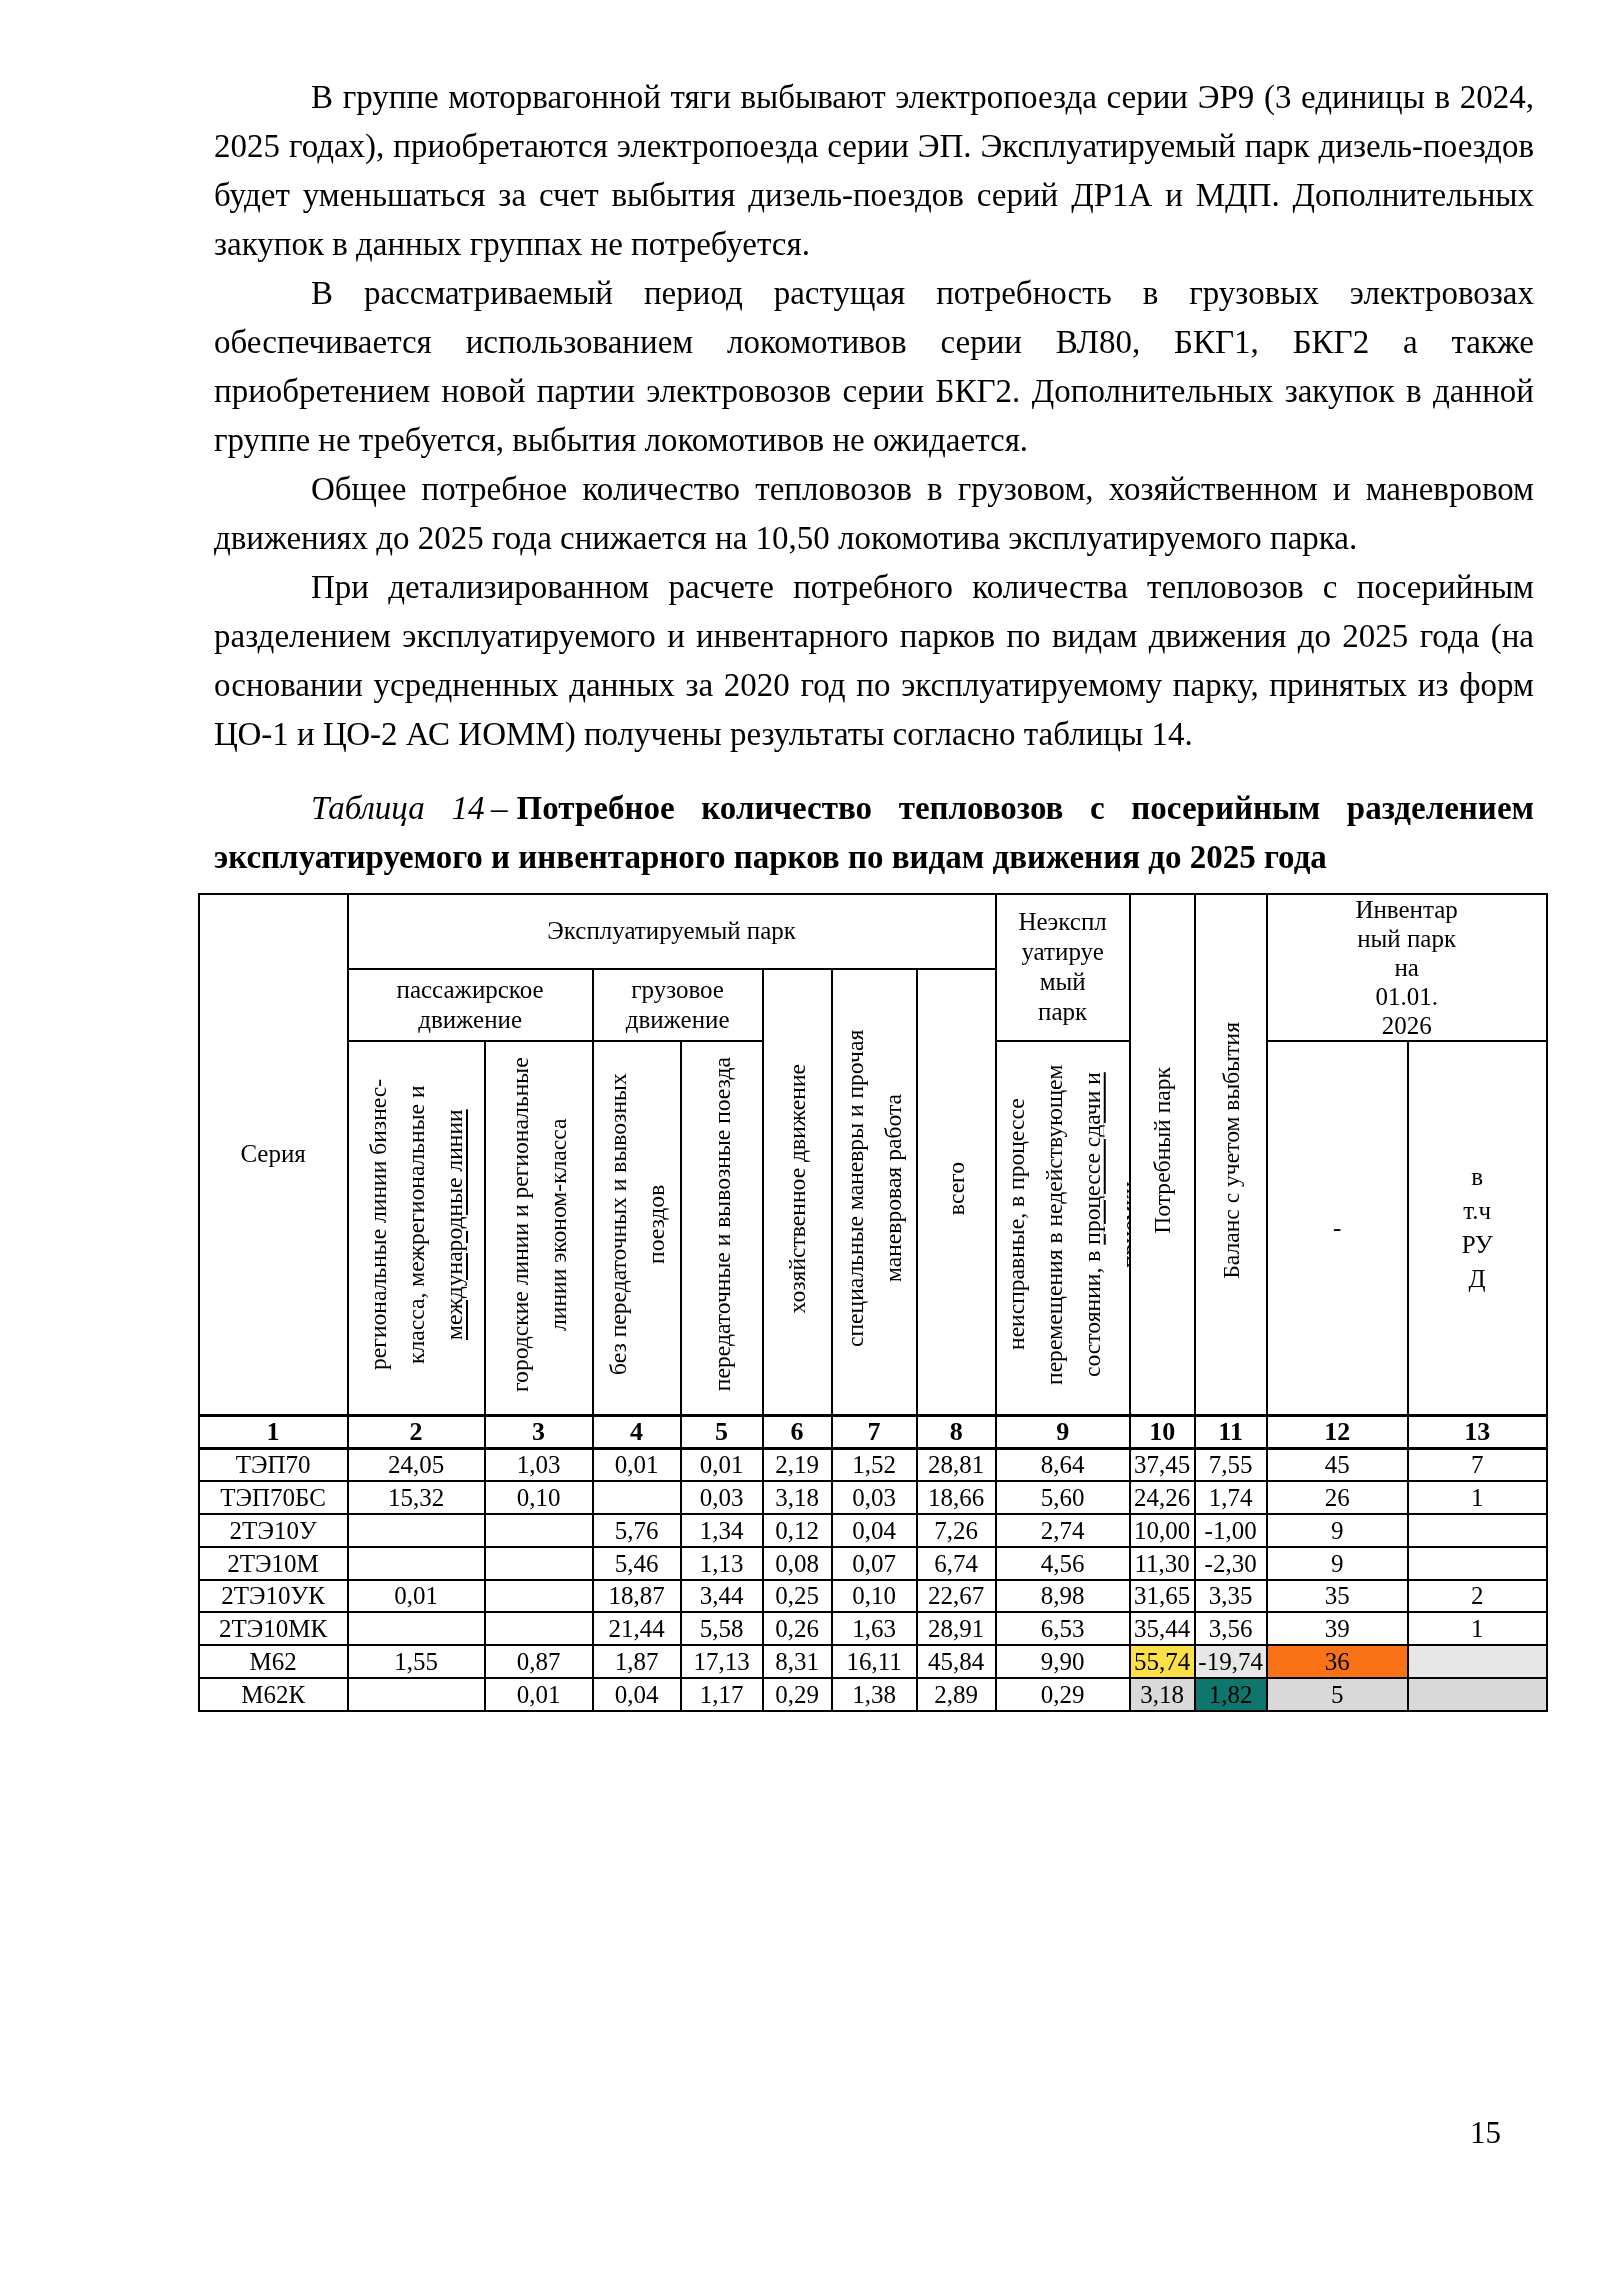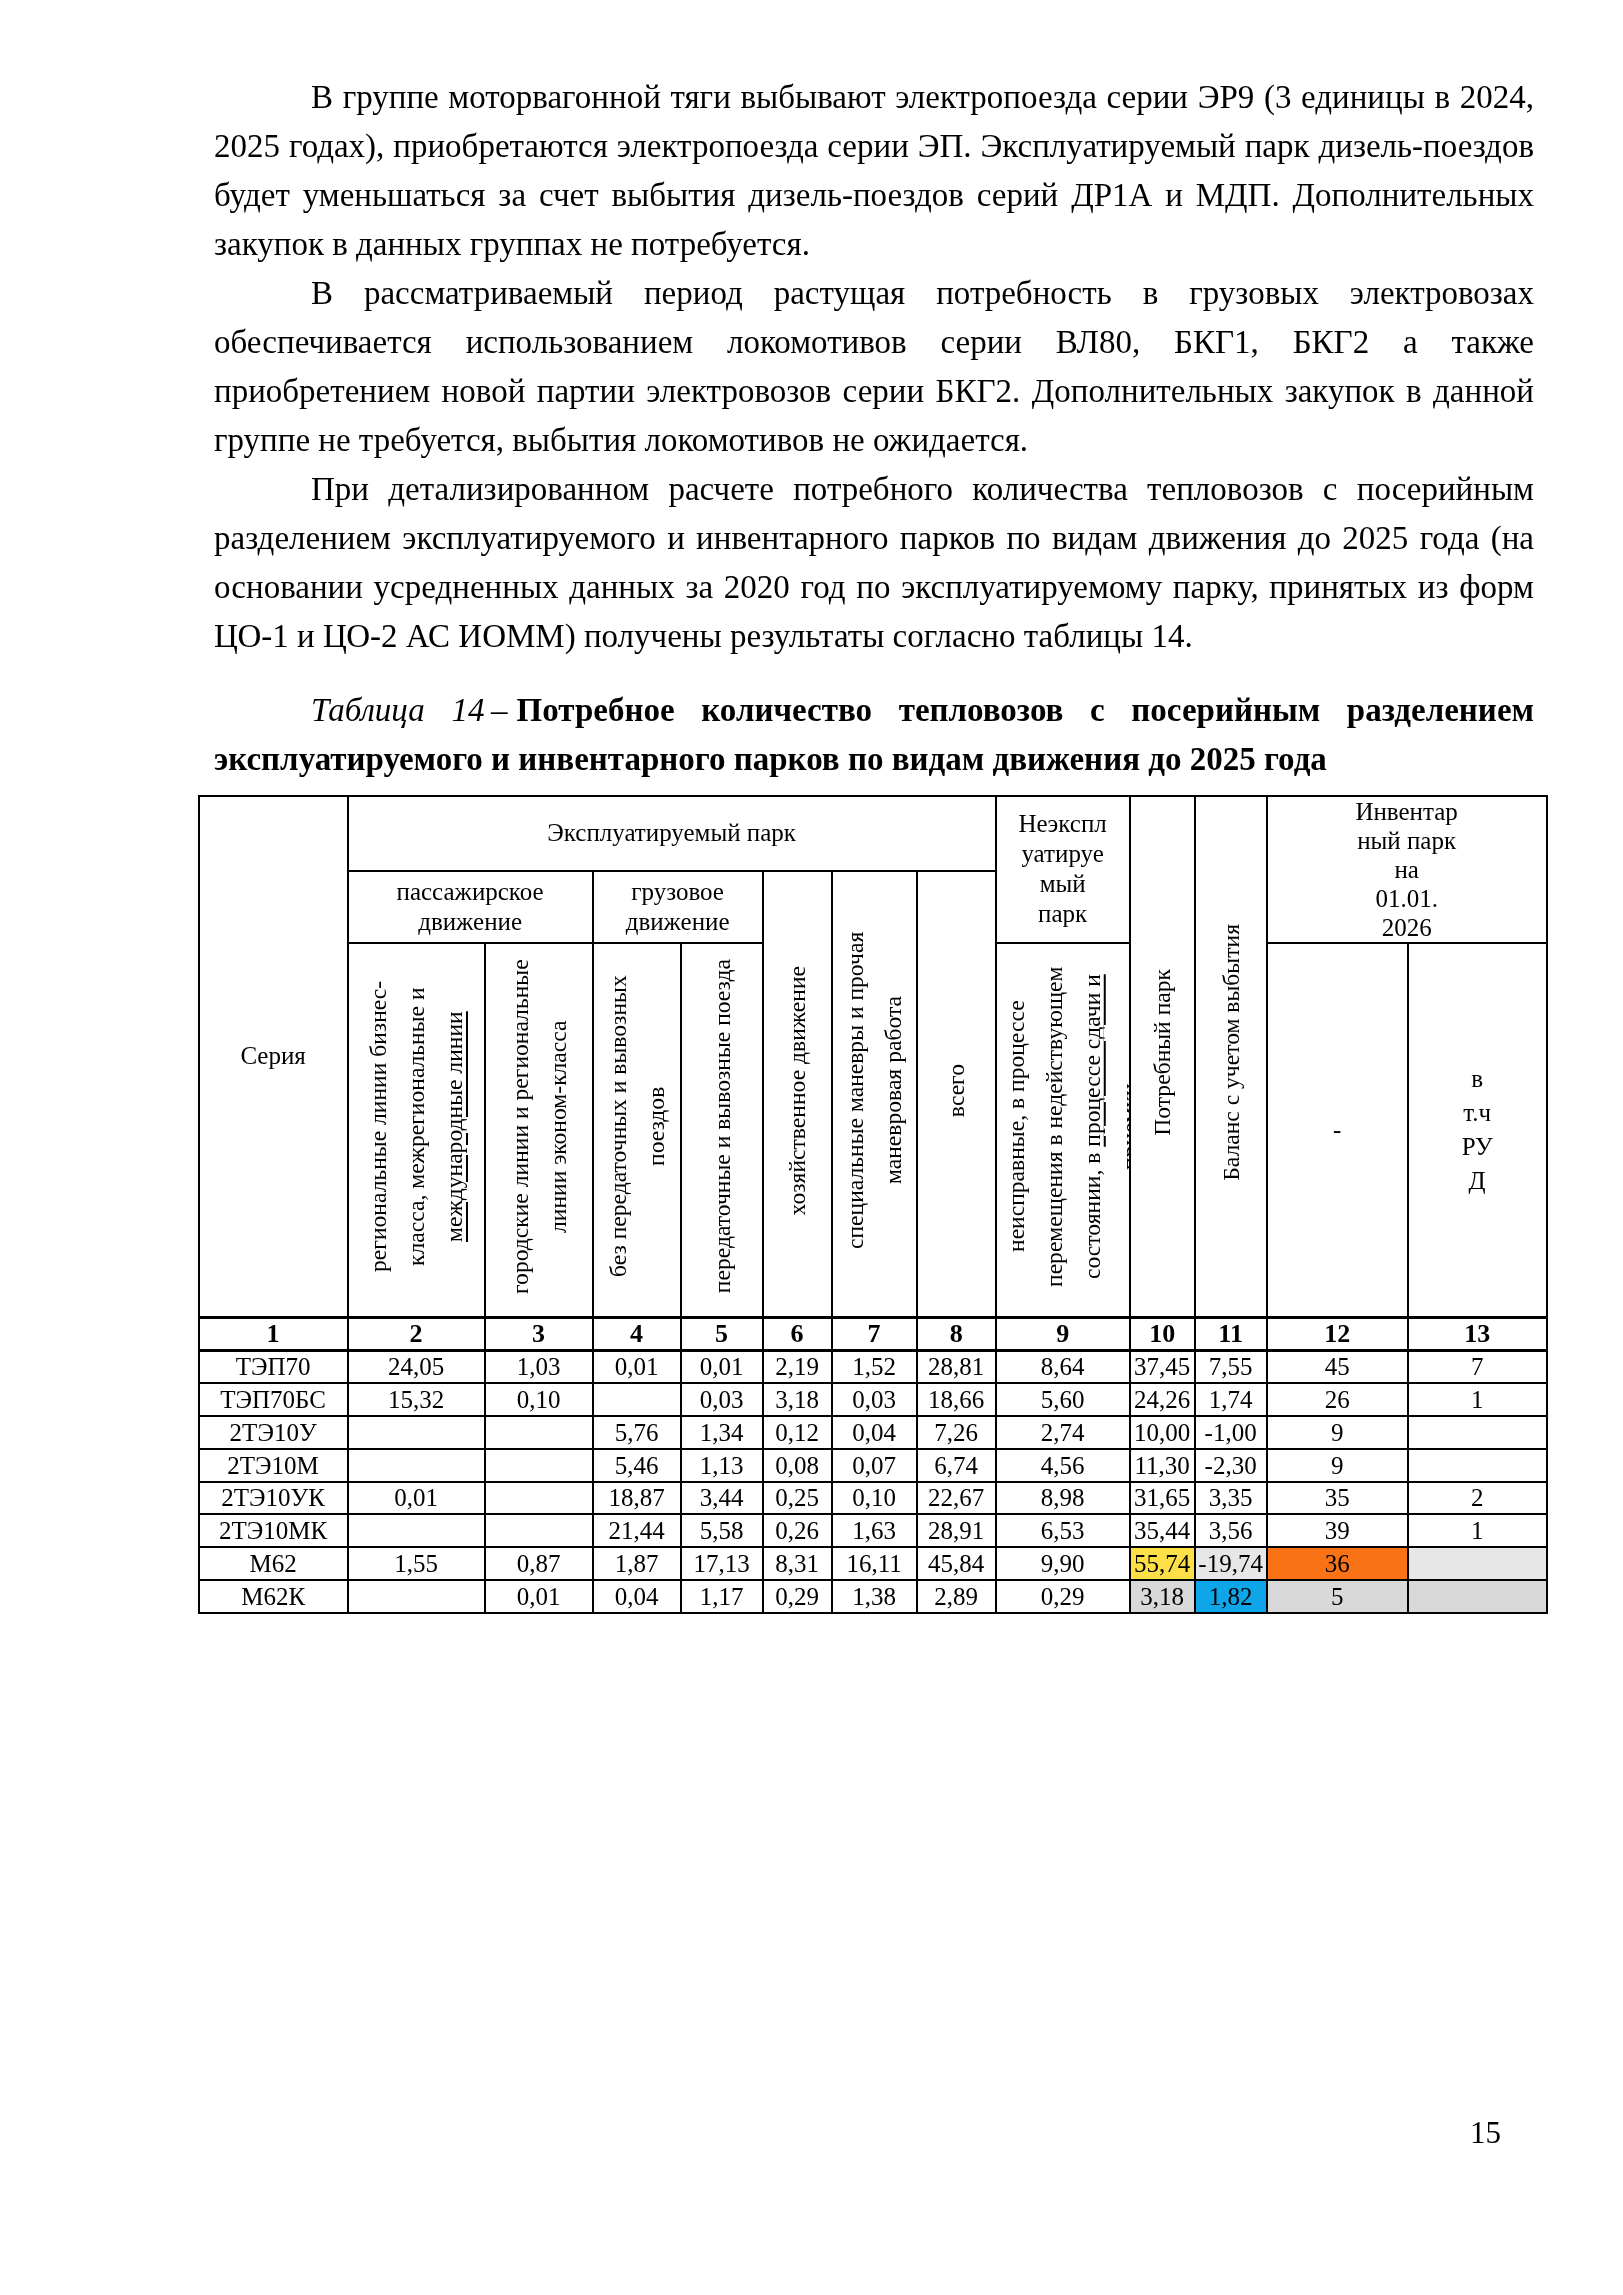--- a/index.html
+++ b/index.html
@@ -57,20 +57,21 @@
   }
 </style>
 </head>
 <body>
 
 <div id="page">
   <div class="content">
 
     <p class="para ind">В группе моторвагонной тяги выбывают электропоезда серии ЭР9 (3 единицы в 2024, 2025 годах), приобретаются электропоезда серии ЭП. Эксплуатируемый парк дизель-поездов будет уменьшаться за счет выбытия дизель-поездов серий ДР1А и МДП. Дополнительных закупок в данных группах не потребуется.</p>
     <p class="para ind">В рассматриваемый период растущая потребность в грузовых электровозах обеспечивается использованием локомотивов серии ВЛ80, БКГ1, БКГ2 а также приобретением новой партии электровозов серии БКГ2. Дополнительных закупок в данной группе не требуется, выбытия локомотивов не ожидается.</p>
+    <p class="para ind">Общее потребное количество тепловозов в грузовом, хозяйственном и маневровом движениях до 2025 года снижается на 10,50 локомотива эксплуатируемого парка.</p>
     <p class="para ind">При детализированном расчете потребного количества тепловозов с посерийным разделением эксплуатируемого и инвентарного парков по видам движения до 2025 года (на основании усредненных данных за 2020 год по эксплуатируемому парку, принятых из форм ЦО-1 и ЦО-2 АС ИОММ) получены результаты согласно таблицы 14.</p>
 
     <p class="caption"><span class="cap-label">Таблица 14</span><span class="cap-dash">–</span><span class="cap-title">Потребное количество тепловозов с посерийным разделением эксплуатируемого и инвентарного парков по видам движения до 2025 года</span></p>
 
     <table class="t14">
       <colgroup>
         <col style="width:149px">
           <col style="width:137px">
           <col style="width:108px">
         <col style="width:88px">
@@ -245,21 +246,21 @@
             <td class="seria-cell">М62К</td>
             <td></td>
             <td>0,01</td>
             <td>0,04</td>
             <td>1,17</td>
             <td>0,29</td>
             <td>1,38</td>
             <td>2,89</td>
             <td>0,29</td>
             <td style="background: rgb(217, 217, 217);">3,18</td>
-            <td style="background: #0ea5e9;">1,82</td>
+            <td style="background: #0f766e;">1,82</td>
             <td style="background: rgb(217, 217, 217);">5</td>
             <td style="background: rgb(217, 217, 217);"></td>
           </tr>
         </tbody>
     </table>
   </div>
 
   <div class="pagenum">15</div>
 </div>
 

